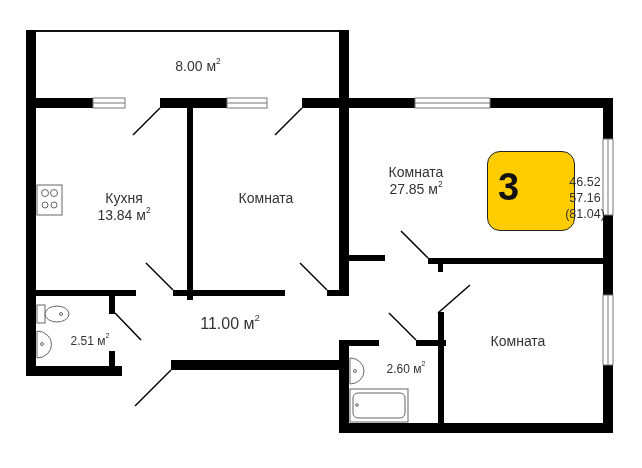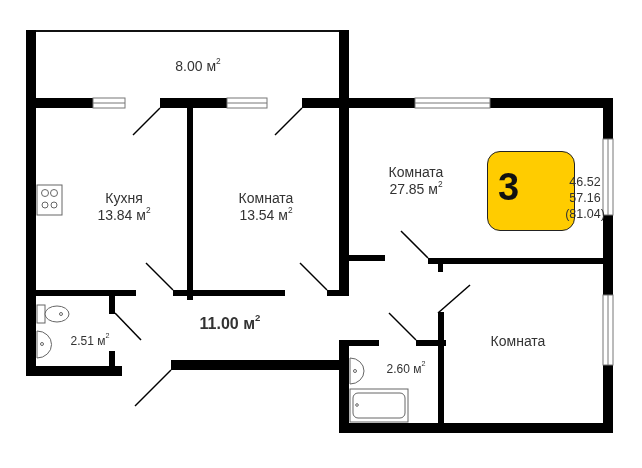--- a/index.html
+++ b/index.html
@@ -119,30 +119,29 @@
   <span class="area"><span>8.00</span> <span>м</span><sup>2</sup></span>
 </div>
 
 <div class="lbl" style="left:76px;top:190px;width:96px;">
   <span class="name">Кухня</span>
   <span class="area"><span>13.84</span> <span>м</span><sup>2</sup></span>
 </div>
 
 <div class="lbl" style="left:218px;top:190px;width:96px;">
   <span class="name">Комната</span>
-  <span class="area"><span>13.54</span> <span>м</span><sup>2</sup></span>
 </div>
 
 <div class="lbl" style="left:368px;top:164px;width:96px;">
   <span class="name">Комната</span>
   <span class="area"><span>27.85</span> <span>м</span><sup>2</sup></span>
 </div>
 
 <div class="lbl" style="left:180px;top:314px;width:100px;">
-  <span class="area" style="font-size:16px;font-weight:bold;"><span>11.00</span> <span>м</span><sup>2</sup></span>
+  <span class="area" style="font-size:16px;"><span>11.00</span> <span>м</span><sup>2</sup></span>
 </div>
 
 <div class="lbl small" style="left:60px;top:334px;width:60px;">
   <span class="area"><span>2.51</span> <span>м</span><sup>2</sup></span>
 </div>
 
 <div class="lbl small" style="left:376px;top:362px;width:60px;">
   <span class="area"><span>2.60</span> <span>м</span><sup>2</sup></span>
 </div>
 

